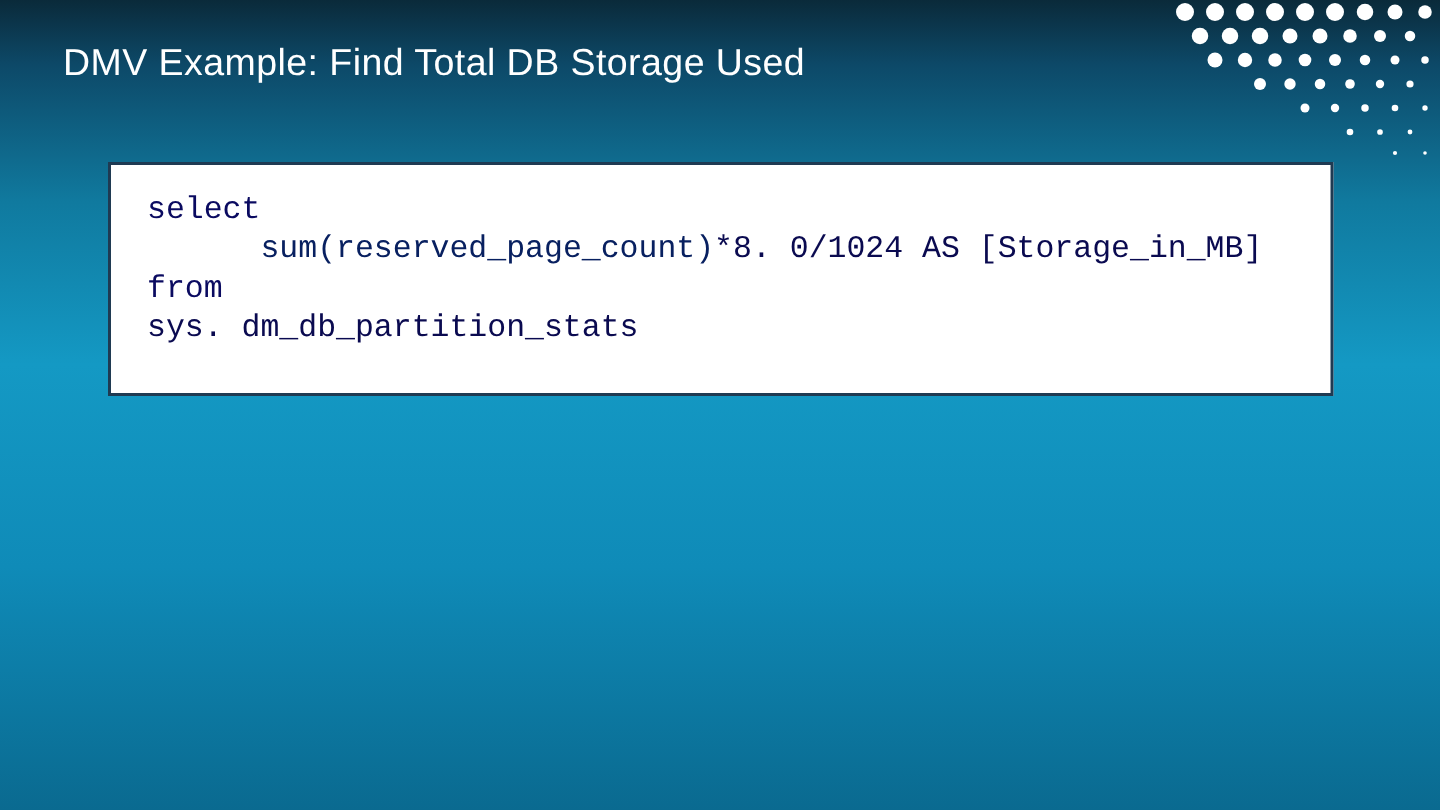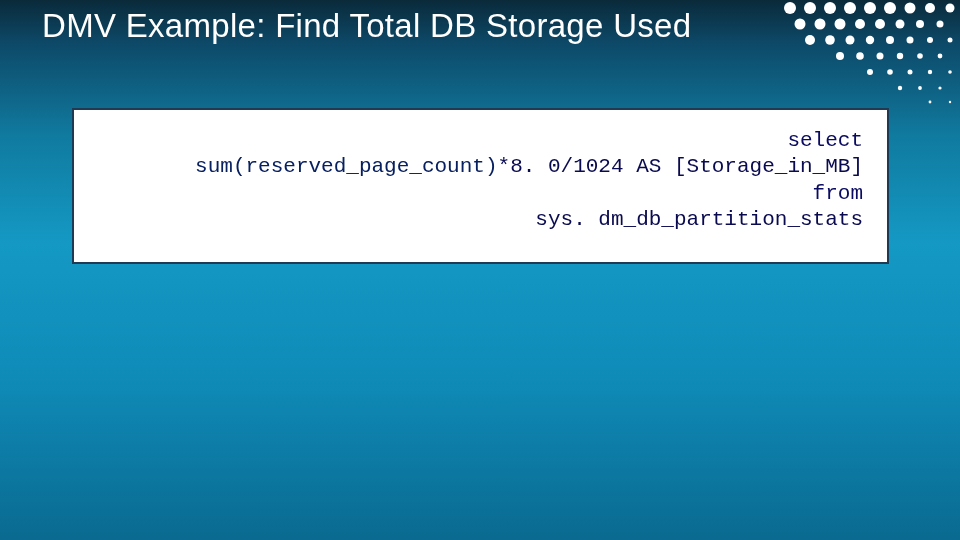--- a/index.html
+++ b/index.html
@@ -10,42 +10,41 @@
     position: relative;
   }
   .halftone {
     position: absolute;
     top: 0; right: 0;
     width: 180px; height: 110px;
     pointer-events: none;
   }
   .title {
     position: absolute;
-    top: 7px;
+    top: 28px;
     left: 42px;
-    font-size: 33px;
+    font-size: 25px;
     font-weight: 400;
     color: #ffffff;
     letter-spacing: 0.3px;
   }
   .code-box {
     position: absolute;
     top: 108px;
     left: 72px;
     width: 817px;
     height: 156px;
     background: #ffffff;
     border: 2px solid #1f3a52;
     padding: 18px 24px;
     font-family: Consolas, "Courier New", monospace;
     font-size: 21px;
     line-height: 1.25;
     color: #0a0a40;
     white-space: pre;
-    text-align: right;
   }
   .kw { color: #0a0a60; }
   .func { color: #082060; }
   .expr { color: #0a0a50; }
 </style>
 </head>
 <body>
 
 <svg class="halftone" viewBox="0 0 180 110">
   <g fill="#ffffff">

